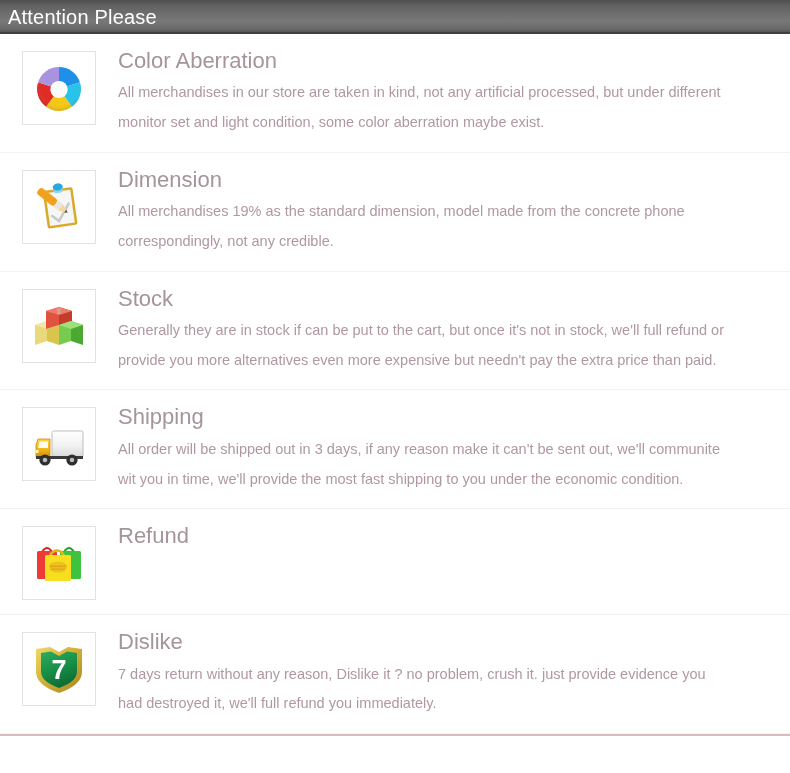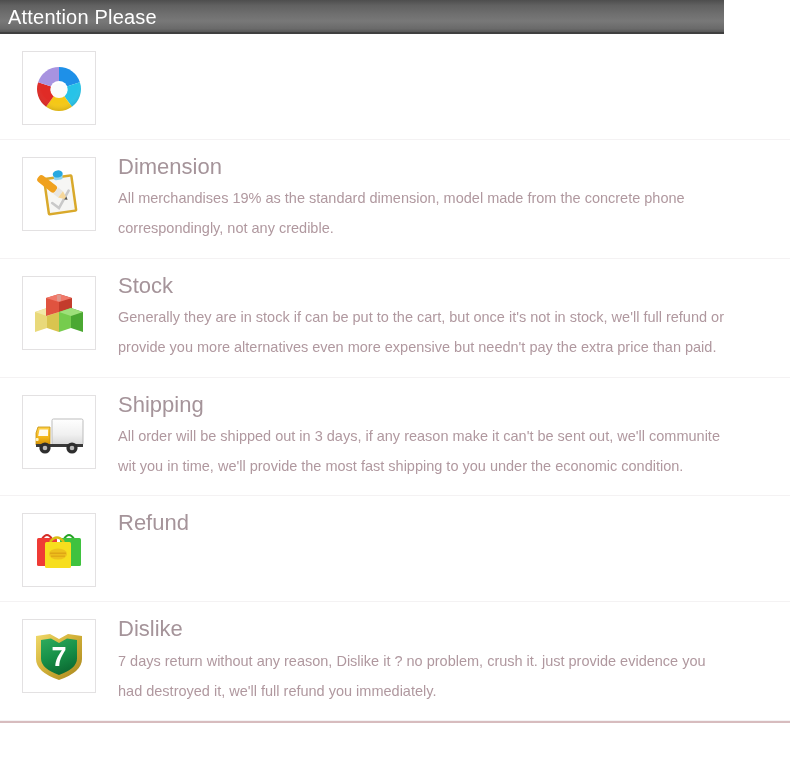--- a/index.html
+++ b/index.html
@@ -12,21 +12,21 @@
     width: 790px;
     height: 773px;
     overflow: hidden;
     font-family: "Liberation Sans", sans-serif;
     -webkit-font-smoothing: antialiased;
   }
 
   
   .header-bar {
     position: relative;
-    width: 724px;
+    width: 790px;
     height: 34px;
     background: linear-gradient(to bottom,
                 #4e4e4e 0%,
                 #616161 16%,
                 #6f6f6f 42%,
                 #787878 62%,
                 #6a6a6a 84%,
                 #4c4c4c 100%);
     overflow: hidden;
   }
@@ -139,20 +139,27 @@
             <path d="M0,0 L20.9,-6.8 A22,22 0 0,1 12.9,17.8 Z" fill="#27c3e8"></path>
             <path d="M0,0 L12.9,17.8 A22,22 0 0,1 -12.9,17.8 Z" fill="#f5c816"></path>
             <path d="M0,0 L-12.9,17.8 A22,22 0 0,1 -20.9,-6.8 Z" fill="#e02b26"></path>
             <path d="M0,0 L-20.9,-6.8 A22,22 0 0,1 0,-22 Z" fill="#a893e0"></path>
             <circle cx="0" cy="0" r="22" fill="url(#wsh)"></circle>
             <ellipse cx="0" cy="0" rx="8.5" ry="8" fill="#ffffff"></ellipse>
             <ellipse cx="0" cy="1.5" rx="8.5" ry="7.5" fill="#fbfbfb"></ellipse>
           </g>
         </svg>
       </span>
+    </div>
+    <div class="section-body">
+      <h2 class="section-title">Color Aberration</h2>
+      <p class="section-desc">
+        <span class="line">All merchandises in our store are taken in kind, not any artificial processed, but under different</span>
+        <span class="line">monitor set and light condition, some color aberration maybe exist.</span>
+      </p>
     </div>
   </div>
 
   <div class="section">
     <div class="icon-frame">
       <span>
         <svg width="56" height="56" viewBox="0 0 56 56">
           <g transform="rotate(-8 28 28)">
 
             <rect x="14" y="10" width="30" height="38" rx="2" fill="#d9a92b"></rect>

